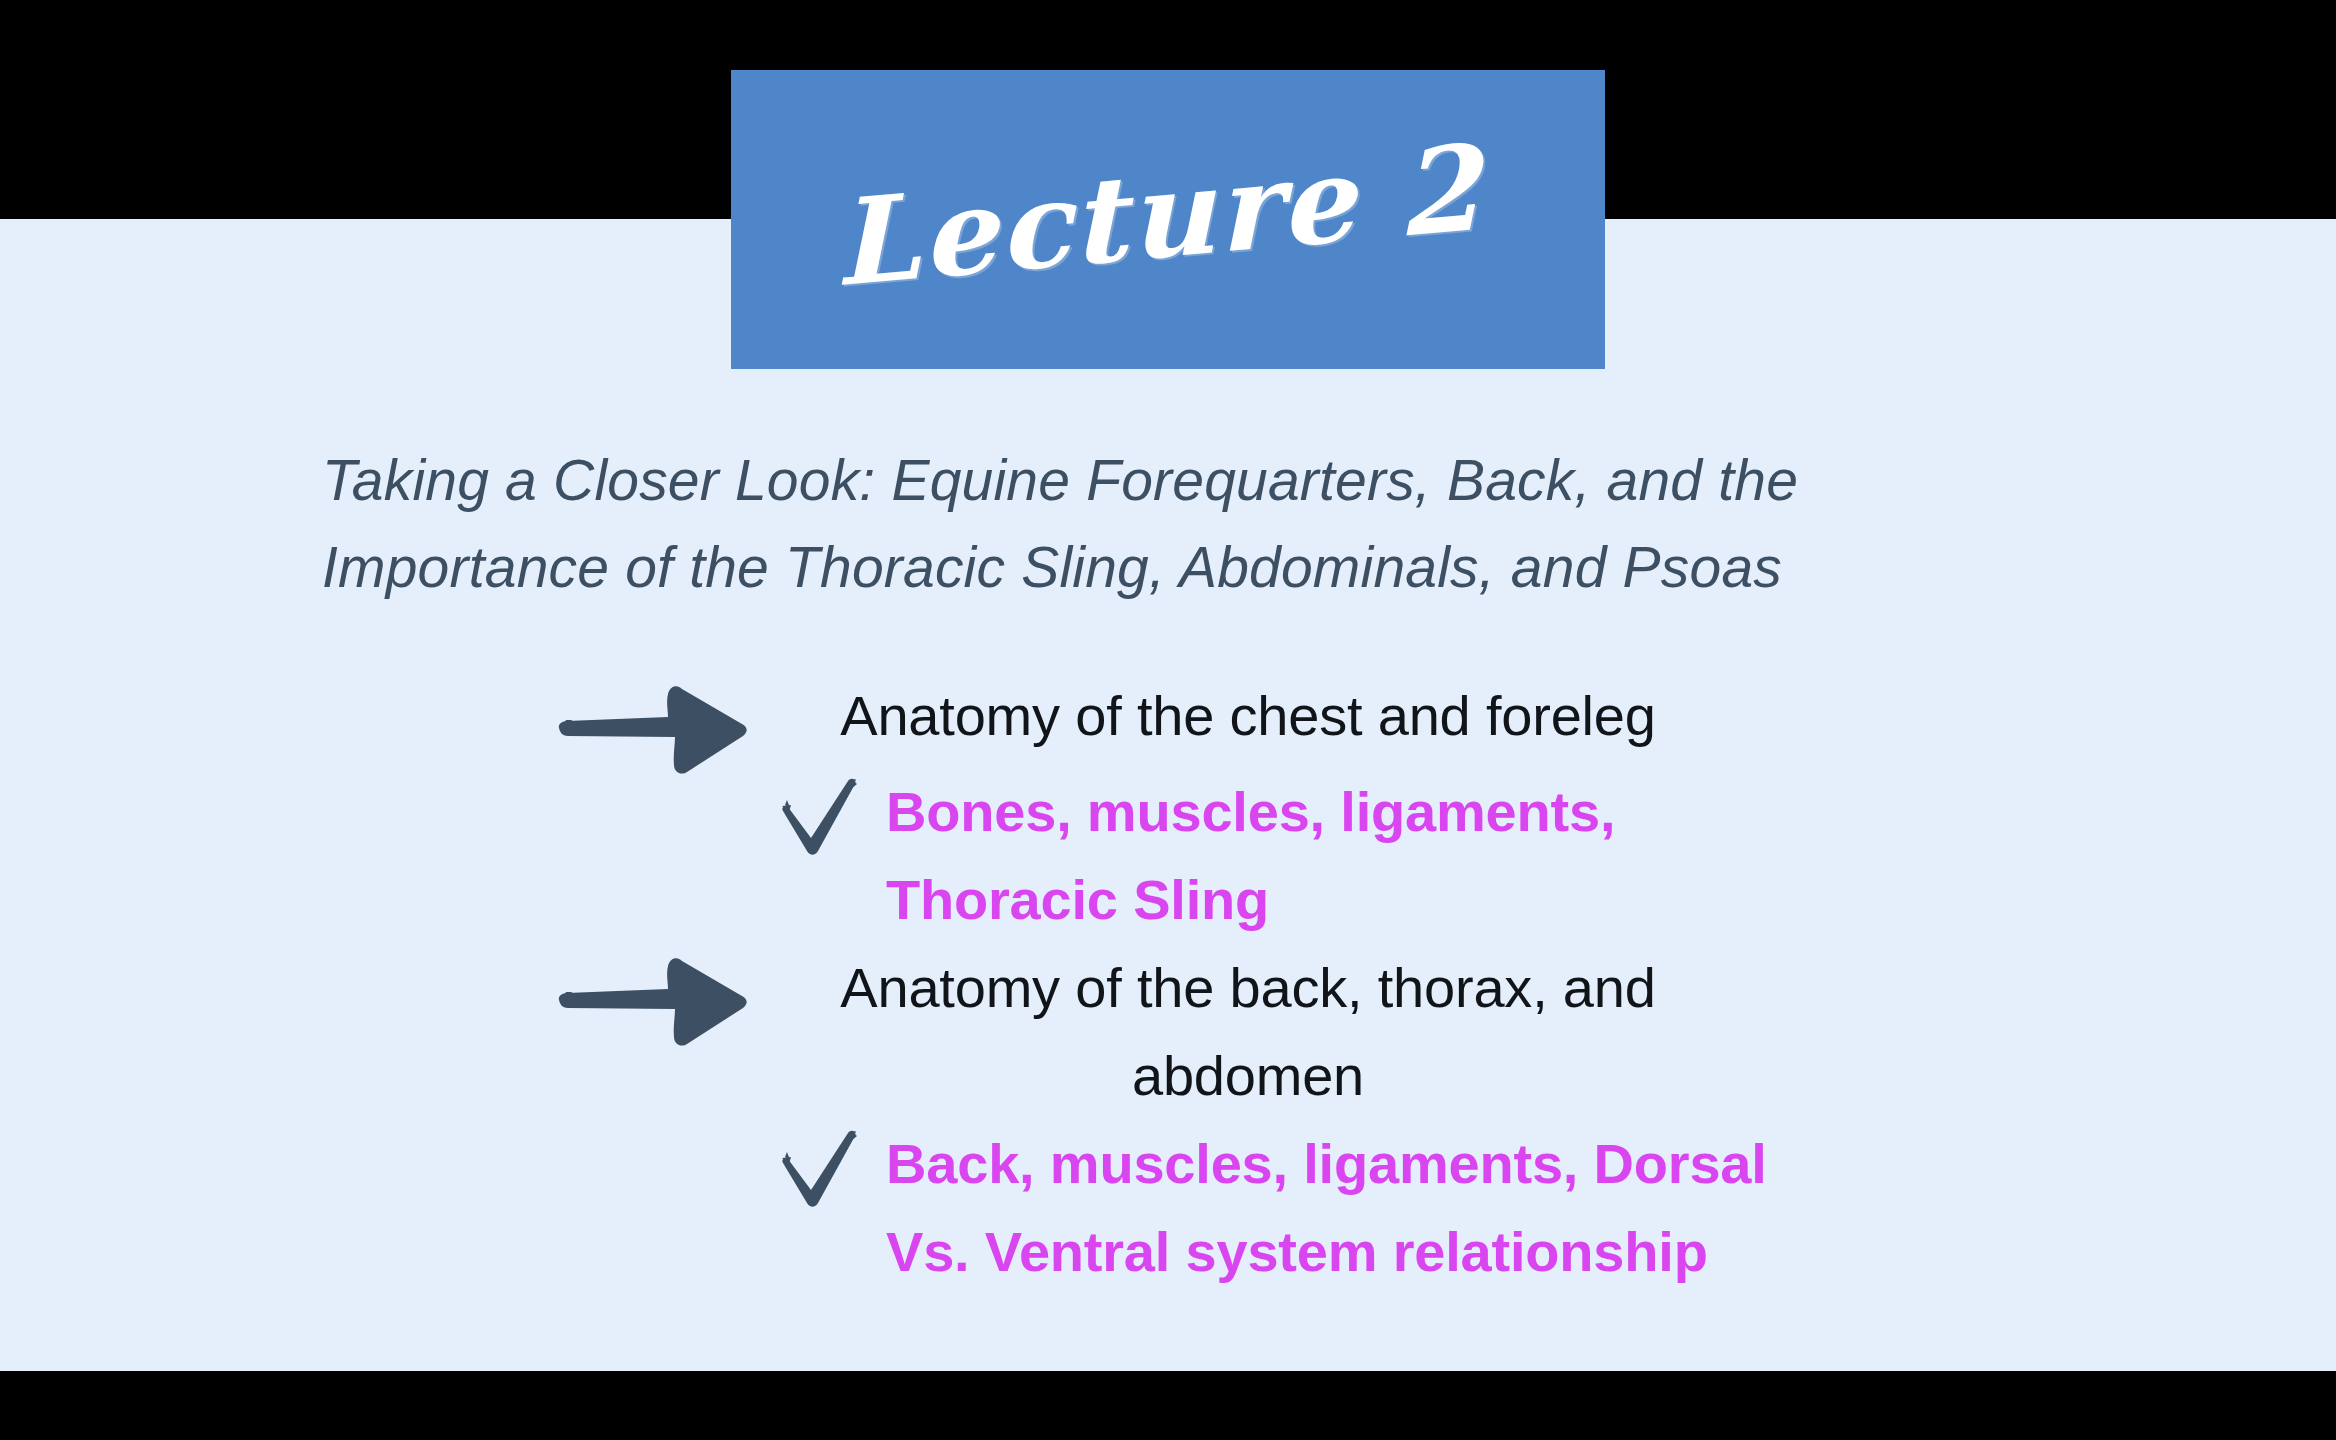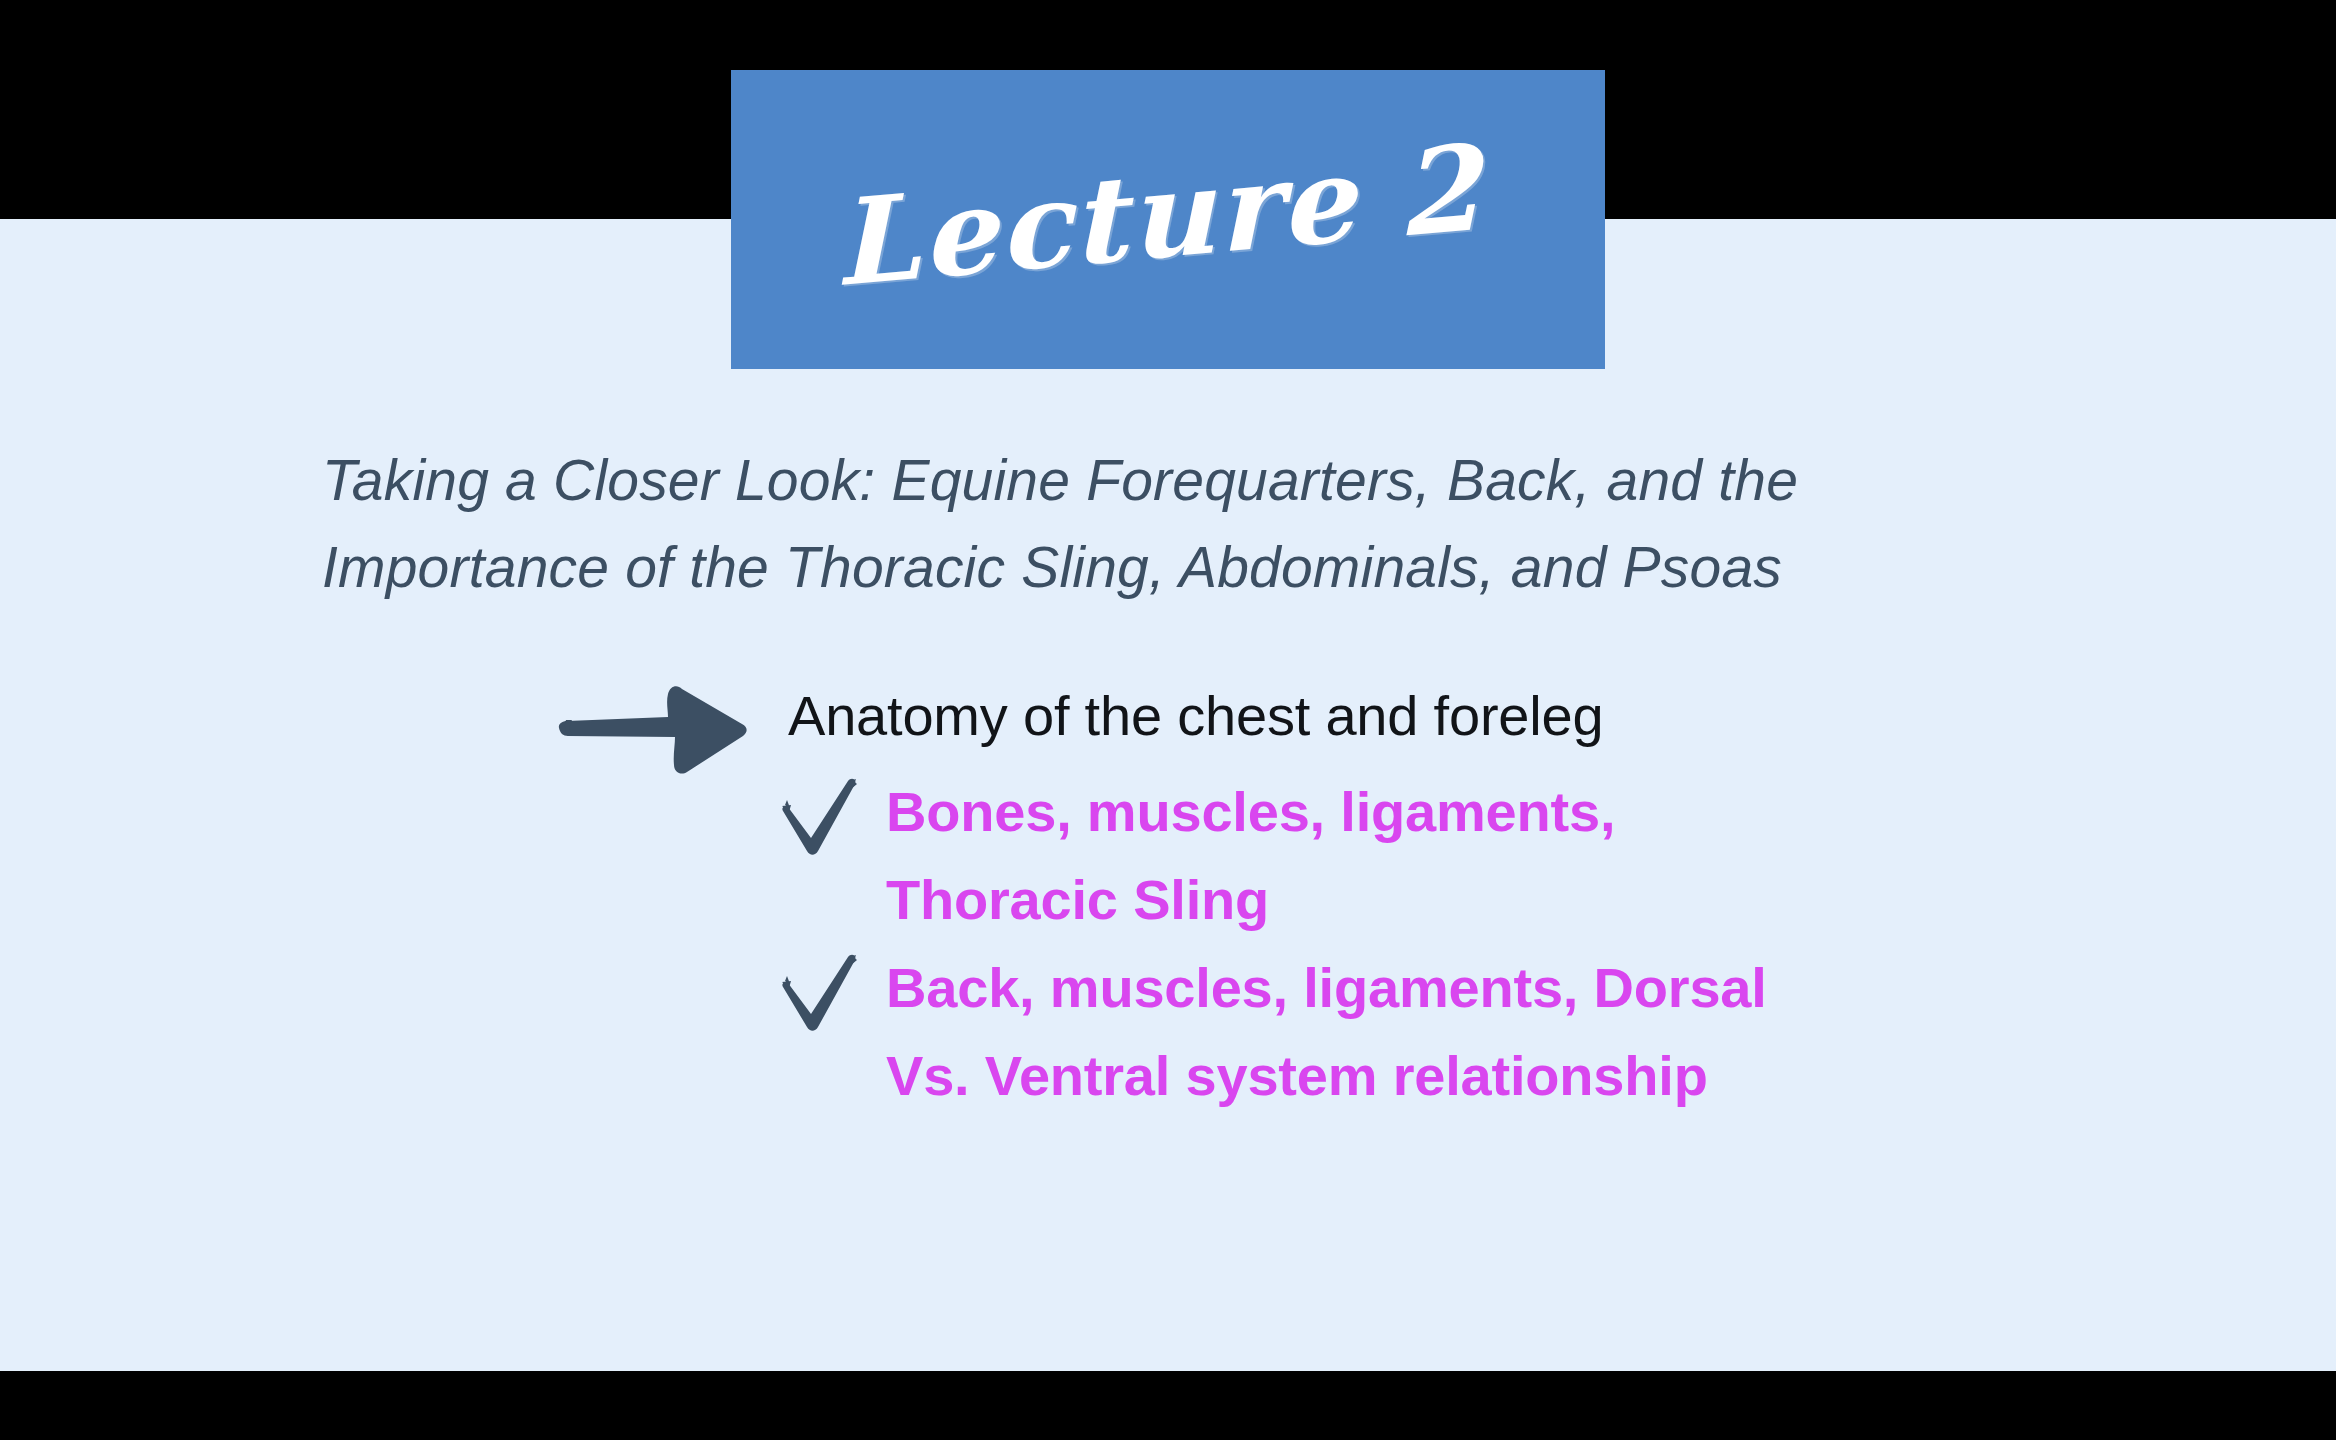--- a/index.html
+++ b/index.html
@@ -59,20 +59,21 @@
   .lvl1{
     position:relative;
     min-height:96px;
     padding-left:232px;
     color:#111418;
     font-family:"Liberation Sans", sans-serif;
     font-weight:300;
     font-size:56px;
     line-height:88px;
     letter-spacing:-.2px;
+    text-align:center;
   }
   .lvl1 .txt{display:block;max-width:920px;}
 
   .arrow-icon{
     position:absolute;left:0;top:8px;
     width:200px;height:96px;
   }
   .arrow-icon svg{display:block;width:200px;height:96px;}
 
   .lvl2{
@@ -127,20 +128,32 @@
         <svg viewBox="0 0 88 84" xmlns="http://www.w3.org/2000/svg">
           <path fill="#3C4F63" d="M5 33 C3 30 6 27 10 29 L33 60 L70 3 C73 -1 79 1 77 6
                                    L40 73 C37 78 32 78 29 73 Z"></path>
           <path fill="#3C4F63" d="M4 28 L13 27 L11 34 Z M7 27 L9 22 L12 30 Z"></path>
           <path fill="#3C4F63" d="M70 4 L78 1 L75 9 Z M74 2 L79 6 L73 11 Z"></path>
         </svg>
       </span>
       <span class="txt">Bones, muscles, ligaments, Thoracic Sling</span>
     </div>
 
+    <div class="lvl1">
+      <span class="arrow-icon">
+        <svg viewBox="0 0 200 96" xmlns="http://www.w3.org/2000/svg">
+          <path fill="#3C4F63" d="M3 48 C2 44 6 41 11 41 L112 37 C112 30 110 22 112 14
+                                   C114 6 121 4 126 9 L186 44 C192 47 192 52 187 56
+                                   L131 92 C125 96 118 92 118 85 C117 75 119 65 119 57
+                                   L12 56 C7 56 4 53 3 48 Z"></path>
+          <path fill="#3C4F63" d="M10 40 C8 44 9 52 12 56 L17 56 C13 51 13 45 16 40 Z"></path>
+        </svg>
+      </span>
+      <span class="txt">Anatomy of the back, thorax, and abdomen</span>
+    </div>
 
     <div class="lvl2">
       <span class="check-icon">
         <svg viewBox="0 0 88 84" xmlns="http://www.w3.org/2000/svg">
           <path fill="#3C4F63" d="M5 33 C3 30 6 27 10 29 L33 60 L70 3 C73 -1 79 1 77 6
                                    L40 73 C37 78 32 78 29 73 Z"></path>
           <path fill="#3C4F63" d="M4 28 L13 27 L11 34 Z M7 27 L9 22 L12 30 Z"></path>
           <path fill="#3C4F63" d="M70 4 L78 1 L75 9 Z M74 2 L79 6 L73 11 Z"></path>
         </svg>
       </span>

